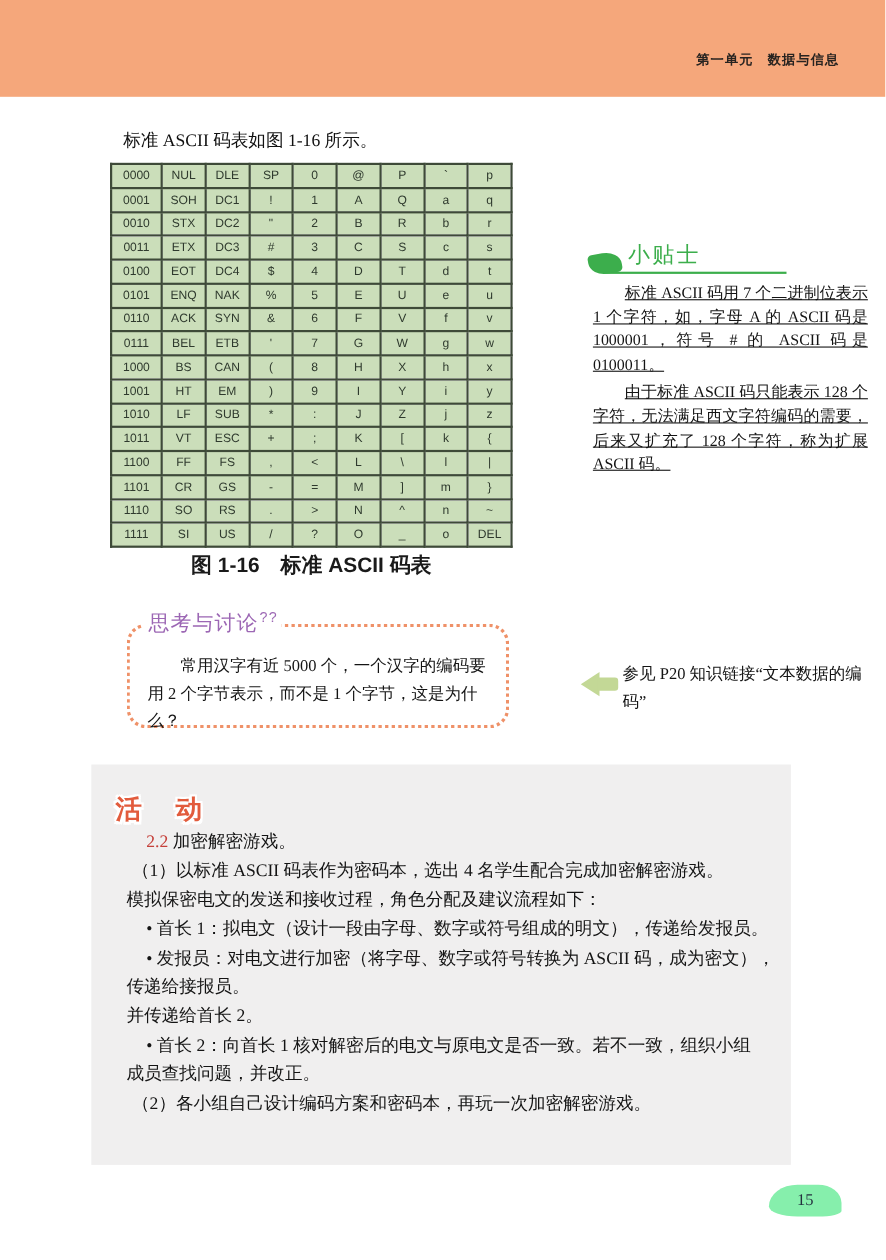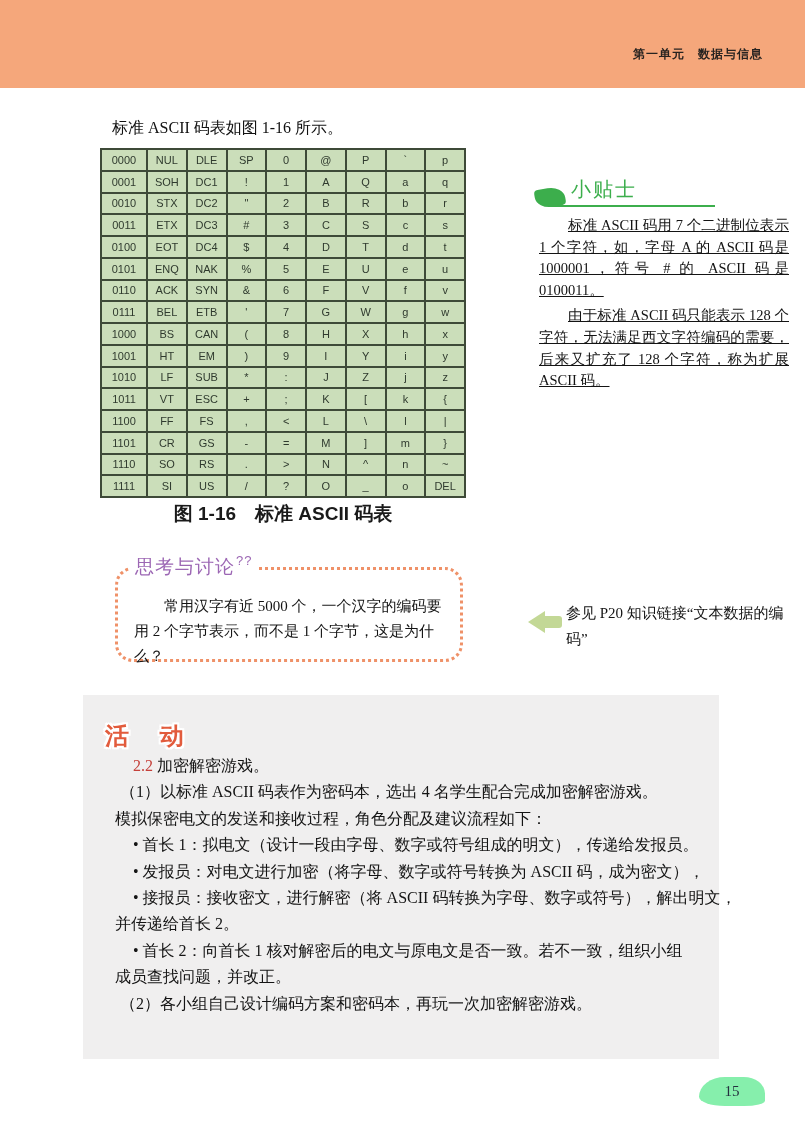--- a/index.html
+++ b/index.html
@@ -38,21 +38,21 @@
   .ascii-table td.c0 { width:44px; }
 
   .table-caption {
     position:absolute; left:100px; top:501px; width:366px; text-align:center;
     font-family:"Liberation Sans", sans-serif; font-weight:bold;
     font-size:19px; color:#1a1a1a;
   }
 
   
   .tips { position:absolute; left:535px; top:176px; width:258px; }
-  .tips-header { position:relative; height:31px; }
+  .tips-header { position:relative; height:31px;margin-top:42px; }
   .tips-underline {
     position:absolute; left:14px; top:29px; width:166px; height:0;
     border-bottom:2px solid #3CAE4C;
   }
   .leaf-icon {
     position:absolute; left:0; top:12px; width:30px; height:19px;
     background:#3CAE4C;
     border-radius:4px 16px 4px 16px / 4px 12px 4px 12px;
     transform:rotate(-10deg);
   }
@@ -346,21 +346,21 @@
 </div>
 
 <div class="activity-panel">
   <div class="activity-title">活 动</div>
   <div class="activity-body">
       <div class="act-line" style="padding-left: 18px;"><span class="red-num">2.2 </span>加密解密游戏。</div>
       <div class="act-line" style="padding-left: 5px;">（1）以标准 ASCII 码表作为密码本，选出 4 名学生配合完成加密解密游戏。</div>
       <div class="act-line" style="padding-left: 0px;">模拟保密电文的发送和接收过程，角色分配及建议流程如下：</div>
       <div class="act-line" style="padding-left: 18px;">• 首长 1：拟电文（设计一段由字母、数字或符号组成的明文），传递给发报员。</div>
       <div class="act-line" style="padding-left: 18px;">• 发报员：对电文进行加密（将字母、数字或符号转换为 ASCII 码，成为密文），</div>
-      <div class="act-line" style="padding-left: 18px;">• 接报员：接收密文，进行解密（将 ASCII 码转换为字母、数字或符号），解出明文，</div>
+      <div class="act-line" style="padding-left: 0px;">传递给接报员。</div>
       <div class="act-line" style="padding-left: 0px;">并传递给首长 2。</div>
       <div class="act-line" style="padding-left: 18px;">• 首长 2：向首长 1 核对解密后的电文与原电文是否一致。若不一致，组织小组</div>
       <div class="act-line" style="padding-left: 0px;">成员查找问题，并改正。</div>
       <div class="act-line" style="padding-left: 5px;">（2）各小组自己设计编码方案和密码本，再玩一次加密解密游戏。</div>
     </div>
 </div>
 
 <div class="page-badge">
   <span>15</span>
 </div>

